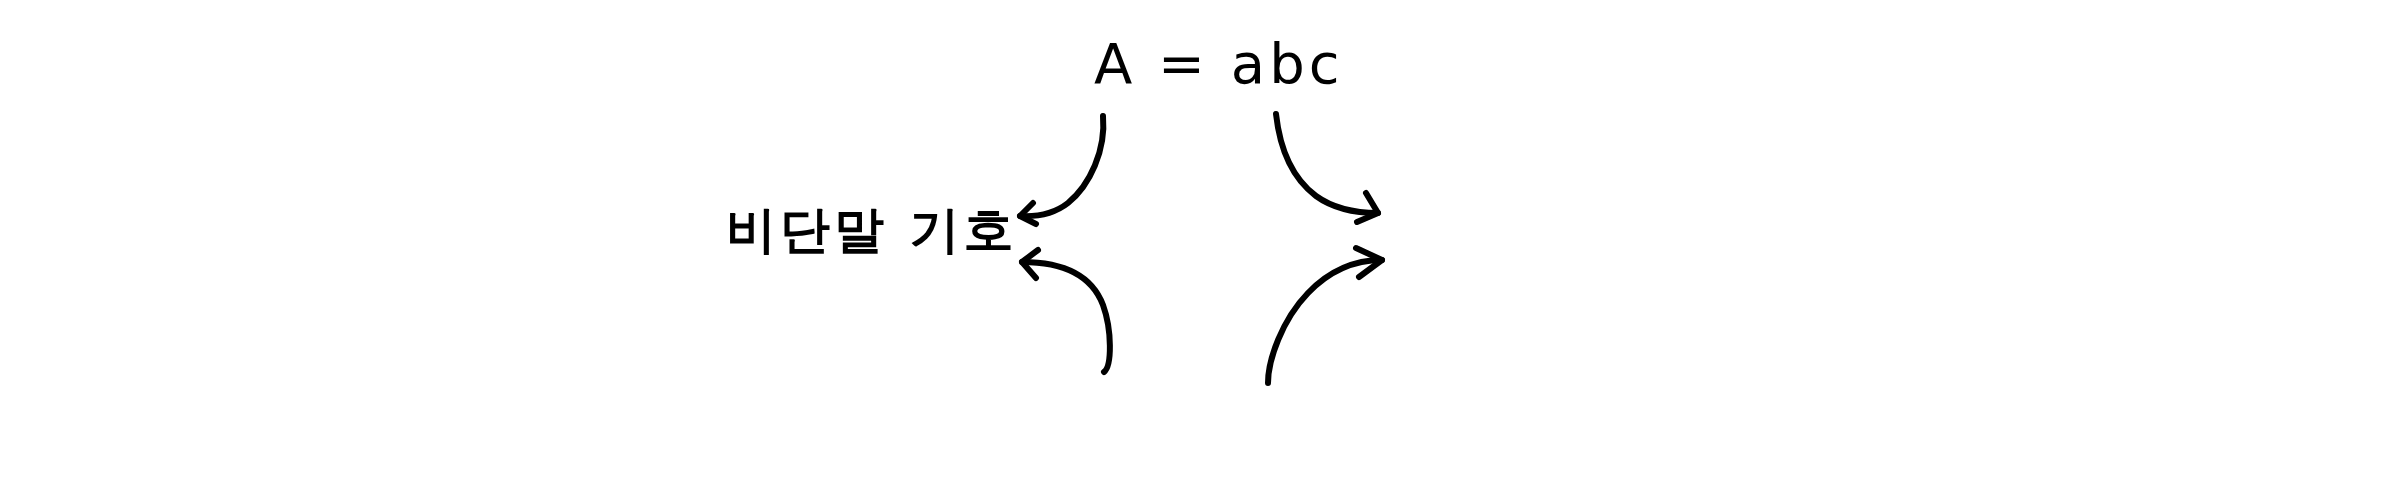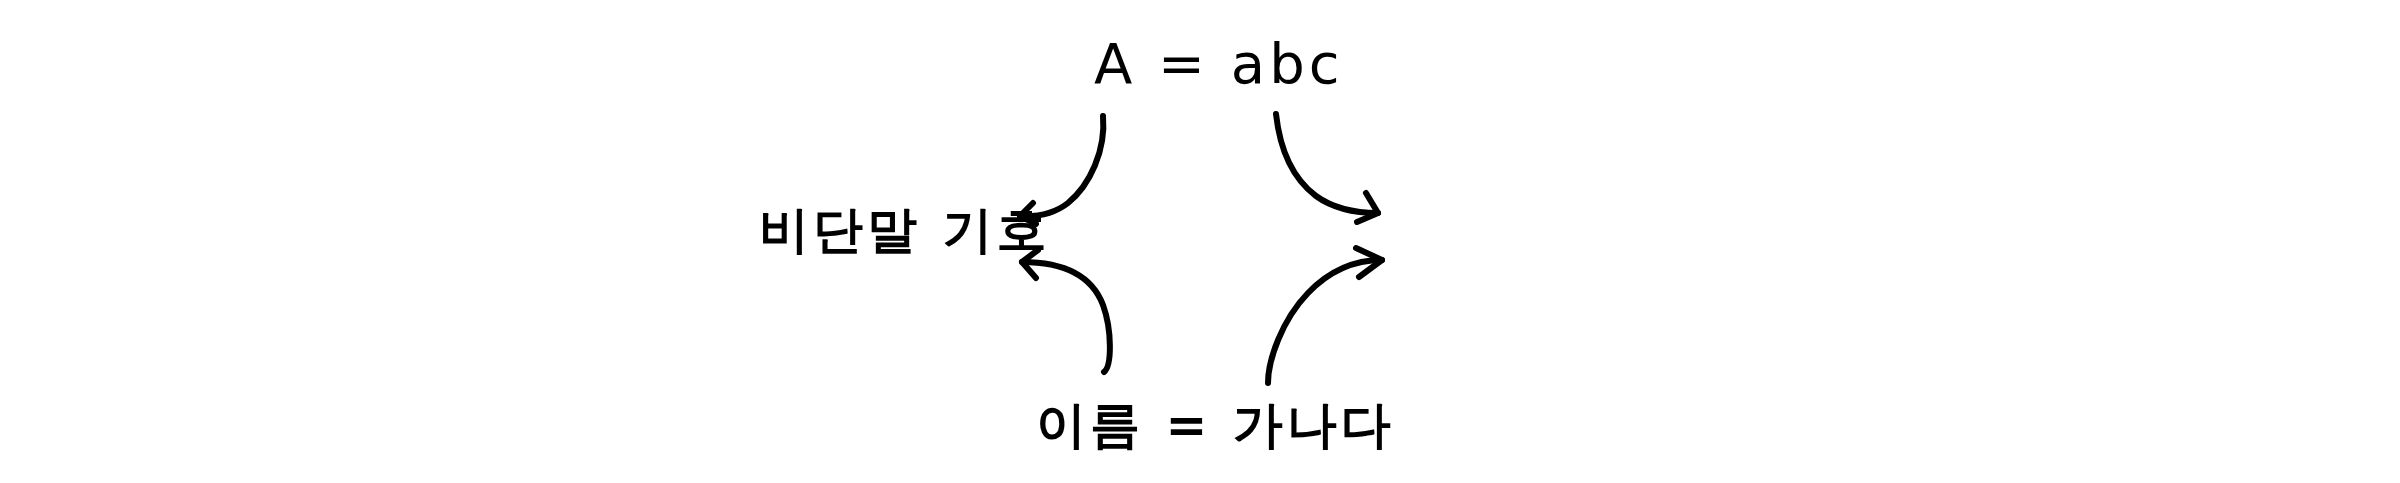--- a/index.html
+++ b/index.html
@@ -32,21 +32,21 @@
       color: #000;
     }
     .label-top {
       left: 1094px;
       top: 36px;
       font-size: 56px;
       font-weight: normal;
       letter-spacing: 4px;
     }
     .label-left {
-      left: 759px;
+      left: 726px;
       top: 205px;
       letter-spacing: 4px;
     }
     .label-right {
       left: 1420px;
       top: 200px;
       letter-spacing: 4px;
     }
     .label-bottom {
       left: 1036px;
@@ -71,21 +71,20 @@
 </head>
 <body>
 
 <div class="canvas">
 
   <div class="label label-top">A = abc</div>
 
   <div class="label label-left">비단말 기호</div>
 
 
-  <div class="label label-bottom">이름 = 가나다</div>
 
   <svg class="arrows" viewBox="0 0 2400 483" xmlns="http://www.w3.org/2000/svg">
 
     <g>
       <path d="M1103 116 C 1106 150, 1090 185, 1068 203 C 1054 214, 1038 217, 1020 216"></path>
       <path d="M1033 203 L 1020 216 L 1036 224"></path>
     </g>
 
     <g>
       <path d="M1276 114 C 1280 150, 1292 178, 1316 196 C 1334 209, 1356 213, 1378 213"></path>

